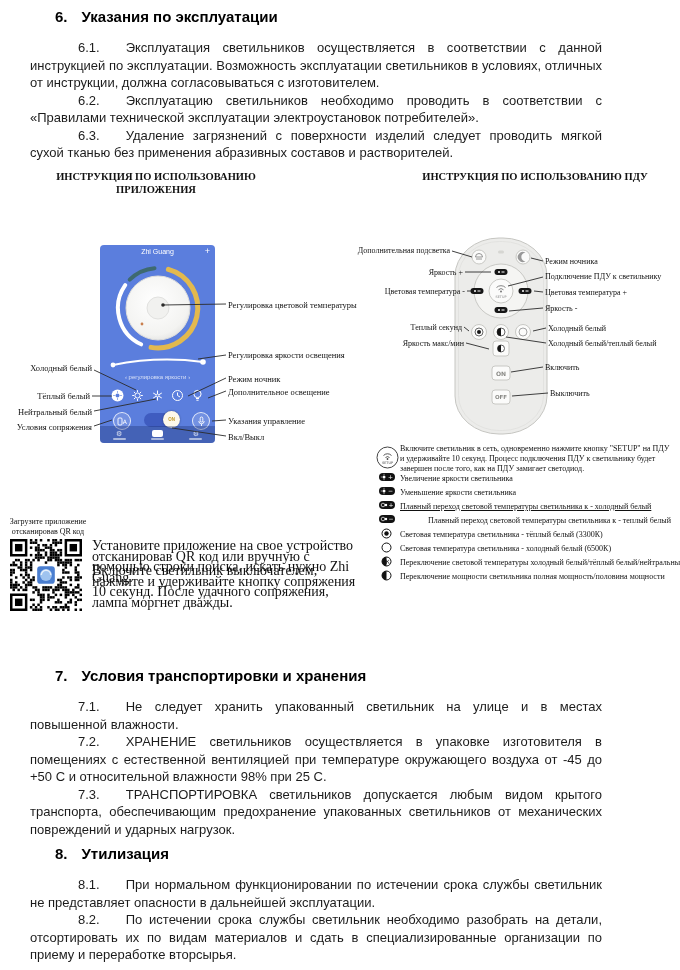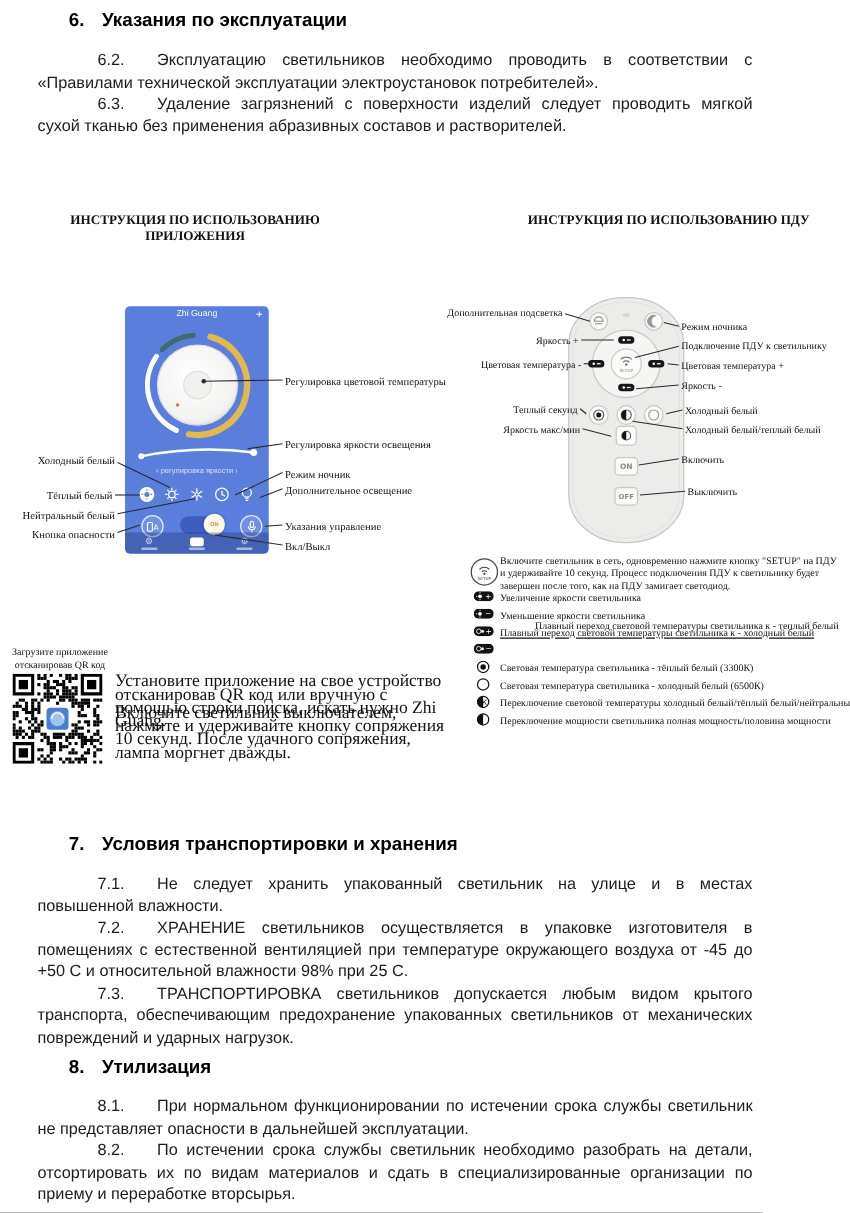--- a/index.html
+++ b/index.html
@@ -60,20 +60,21 @@
   svg text{font-family:"DejaVu Sans",sans-serif;}
 </style>
 </head>
 <body>
 
 <div class="page">
 
   <div class="sec" style="top:8px;">
     <h2><span class="hnum">6.</span><span>Указания по эксплуатации</span></h2>
     <div class="body-wrap">
+      <p class="body-p"><span class="pnum">6.1.</span><span>Эксплуатация светильников осуществляется в соответствии с данной инструкцией по эксплуатации. Возможность эксплуатации светильников в условиях, отличных от инструкции,  должна согласовываться с изготовителем.</span></p>
       <p class="body-p"><span class="pnum">6.2.</span><span>Эксплуатацию светильников необходимо проводить в соответствии с «Правилами технической эксплуатации электроустановок потребителей».</span></p>
       <p class="body-p"><span class="pnum">6.3.</span><span>Удаление загрязнений с поверхности изделий следует проводить мягкой сухой тканью без применения абразивных составов и растворителей.</span></p>
     </div>
   </div>
 
   <div class="colhead" style="left:42px;top:170px;width:228px;">ИНСТРУКЦИЯ ПО ИСПОЛЬЗОВАНИЮ ПРИЛОЖЕНИЯ</div>
   <div class="colhead" style="left:398px;top:170px;width:274px;">ИНСТРУКЦИЯ ПО ИСПОЛЬЗОВАНИЮ ПДУ</div>
 
   <div class="phone">
     <div class="titlebar">Zhi Guang</div>
@@ -176,21 +177,21 @@
       <div class="nav-item">
           <span class="nav-gear">⚙</span>
           <span class="nav-bar-sm"></span>
         </div>
     </div>
   </div>
 
   <div class="lbl r" style="right:588px;top:363px;">Холодный белый</div>
   <div class="lbl r" style="right:590px;top:391px;">Тёплый белый</div>
   <div class="lbl r" style="right:588px;top:407px;">Нейтральный белый</div>
-  <div class="lbl r" style="right:588px;top:422px;">Кнопка опасности</div>
+  <div class="lbl r" style="right:588px;top:422px;">Условия сопряжения</div>
   <div class="lbl" style="left:228px;top:300px;">Регулировка цветовой температуры</div>
   <div class="lbl" style="left:228px;top:350px;">Регулировка яркости освещения</div>
   <div class="lbl" style="left:228px;top:374px;">Режим ночник</div>
   <div class="lbl" style="left:228px;top:387px;">Дополнительное освещение</div>
   <div class="lbl" style="left:228px;top:416px;">Указания управление</div>
   <div class="lbl" style="left:228px;top:432px;">Вкл/Выкл</div>
 
   <svg style="position:absolute;left:451px;top:236px;" width="100" height="200" viewBox="0 0 100 200">
     <rect x="4" y="2" width="92" height="196" rx="44" ry="38" fill="var(--remote-gray,#ececea)" stroke="#c6c6c2" stroke-width="1"></rect>
     <rect x="7.5" y="5.5" width="85" height="189" rx="41" ry="35" fill="none" stroke="#e0e0dd" stroke-width="0.8"></rect>
@@ -329,21 +330,21 @@
     <text x="12" y="6.2" font-size="6" fill="#fff" text-anchor="middle">+</text>
   </svg>
   <div class="legend-item" style="left:400px;top:502px;text-decoration:underline;">Плавный переход световой температуры светильника к - холодный белый</div>
 
   <svg class="legend-icon" style="left:379px;top:515px;" width="16" height="8" viewBox="0 0 16 8">
     <rect x="0" y="0" width="16" height="8" rx="4" fill="#111"></rect>
     <circle cx="4" cy="4" r="1.8" fill="none" stroke="#fff" stroke-width="0.7"></circle>
       <circle cx="7" cy="4" r="1.2" fill="#fff"></circle>
     <text x="12" y="6" font-size="6" fill="#fff" text-anchor="middle">−</text>
   </svg>
-  <div class="legend-item" style="left:400px;top:496px;padding-left:28px;">Плавный переход световой температуры светильника к - теплый белый</div>
+  <div class="legend-item" style="left:400px;top:516px;padding-left:28px;">Плавный переход световой температуры светильника к - теплый белый</div>
 
   <svg class="legend-icon" style="left:381px;top:528px;" width="11" height="11" viewBox="0 0 11 11">
     <circle cx="5.5" cy="5.5" r="4.5" fill="none" stroke="#111" stroke-width="1"></circle>
       <circle cx="5.5" cy="5.5" r="2.2" fill="#111"></circle>
   </svg>
   <div class="legend-item" style="left:400px;top:530px;">Световая температура светильника - тёплый белый (3300К)</div>
 
   <svg class="legend-icon" style="left:381px;top:542px;" width="11" height="11" viewBox="0 0 11 11">
     <circle cx="5.5" cy="5.5" r="4.5" fill="none" stroke="#111" stroke-width="1"></circle>
   </svg>

